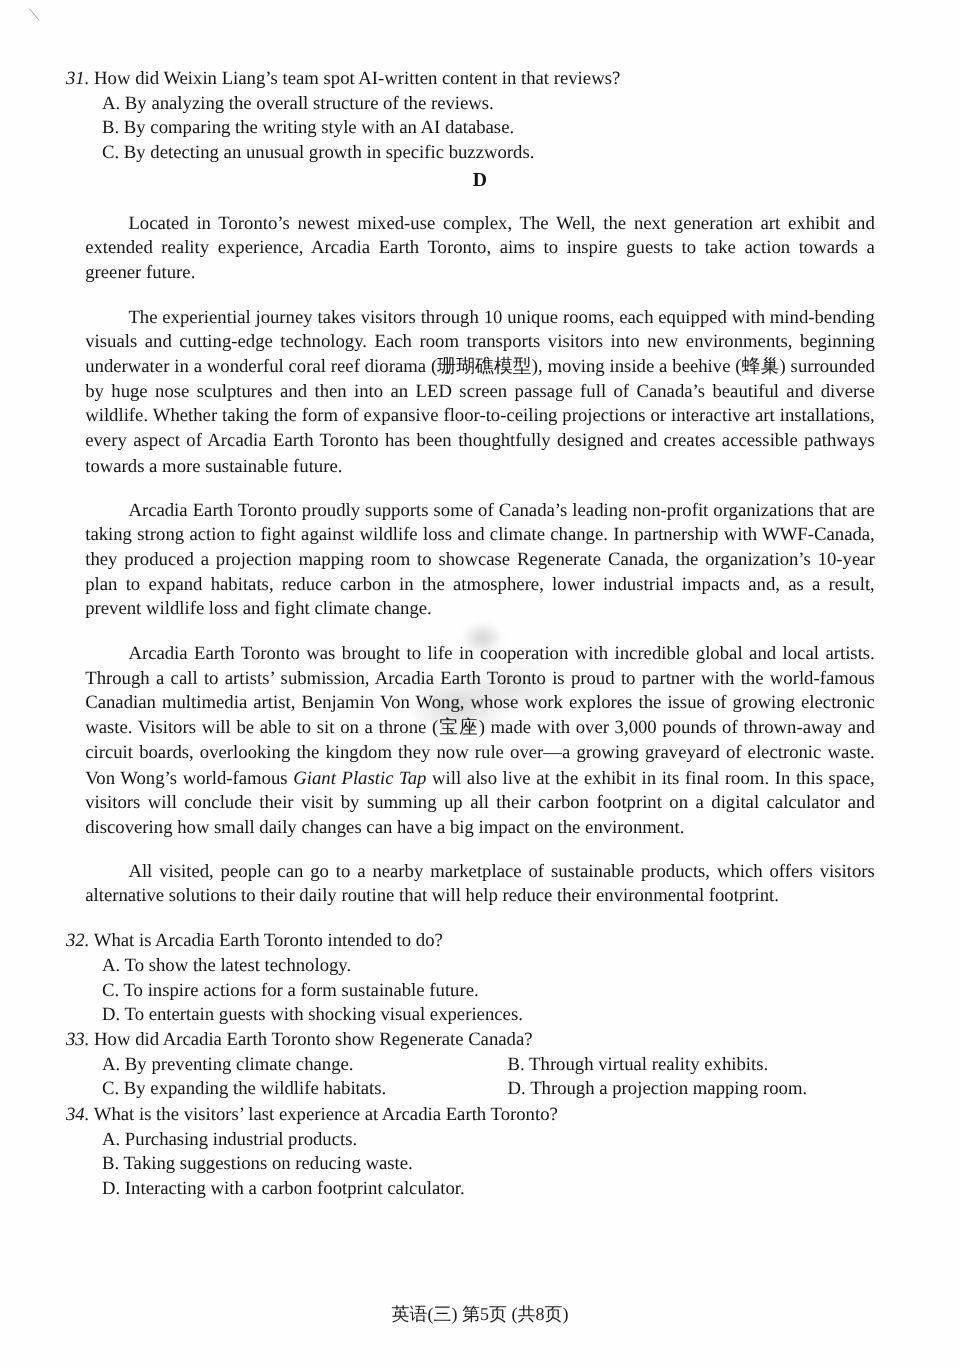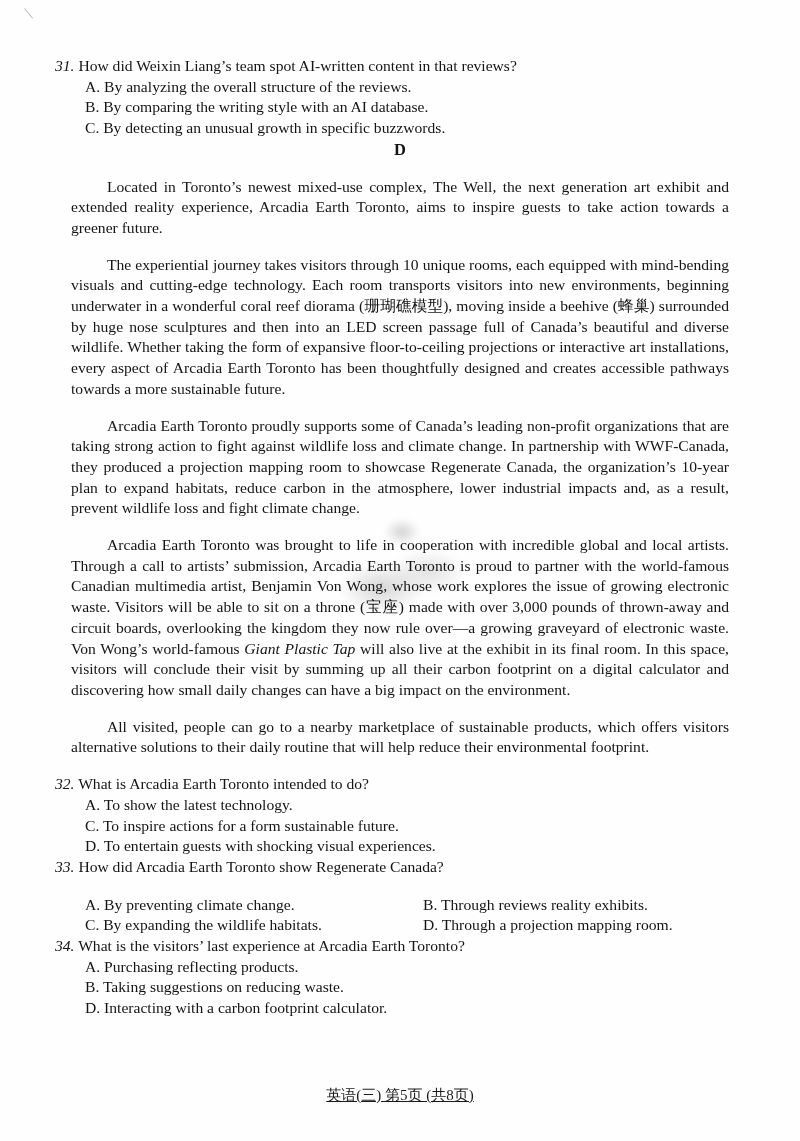--- a/index.html
+++ b/index.html
@@ -34,21 +34,20 @@
   .q-num { display: inline; font-style: italic; }
   .q-option {
     padding-left: 30px;
     text-align: left;
   }
   .opt-grid {
     display: grid;
     grid-template-columns: 338px 1fr;
     padding-left: 30px;
     text-align: left;
-    margin-top: 17px;
   }
   .section-heading {
     text-align: center;
     font-weight: bold;
     font-size: 16.5px;
     margin: 1px 0 2px 0;
   }
   .para {
     margin: 16px;
     text-indent: 36px;
@@ -75,21 +74,20 @@
     font-family: "DejaVu Sans", sans-serif;
   }
   .footer {
     position: absolute;
     left: 0;
     right: 0;
     bottom: 36px;
     text-align: center;
     font-size: 15px;
     color: #1a1a1a;
-    text-decoration: underline;
   }
 </style>
 </head>
 <body>
 
 <div class="sheet">
 
   <span class="corner-mark">⟍</span>
 
   <div class="smudge"></div>
@@ -115,29 +113,29 @@
       <div class="q-stem"><span class="q-num">32.</span> <span>What is Arcadia Earth Toronto intended to do?</span></div>
       <div class="q-option">A. To show the latest technology.</div>
       <div class="q-option">C. To inspire actions for a form sustainable future.</div>
       <div class="q-option">D. To entertain guests with shocking visual experiences.</div>
     </div>
 
     <div class="question">
       <div class="q-stem"><span class="q-num">33.</span> <span>How did Arcadia Earth Toronto show Regenerate Canada?</span></div>
       <div class="opt-grid">
         <div>A. By preventing climate change.</div>
-        <div>B. Through reviews reality exhibits.</div>
+        <div>B. Through virtual reality exhibits.</div>
         <div>C. By expanding the wildlife habitats.</div>
         <div>D. Through a projection mapping room.</div>
       </div>
     </div>
 
     <div class="question">
       <div class="q-stem"><span class="q-num">34.</span> <span>What is the visitors’ last experience at Arcadia Earth Toronto?</span></div>
-      <div class="q-option">A. Purchasing reflecting products.</div>
+      <div class="q-option">A. Purchasing industrial products.</div>
       <div class="q-option">B. Taking suggestions on reducing waste.</div>
       <div class="q-option">D. Interacting with a carbon footprint calculator.</div>
     </div>
 
   </div>
 
   <div class="footer">英语(三) 第5页 (共8页)</div>
 
 </div>
 

